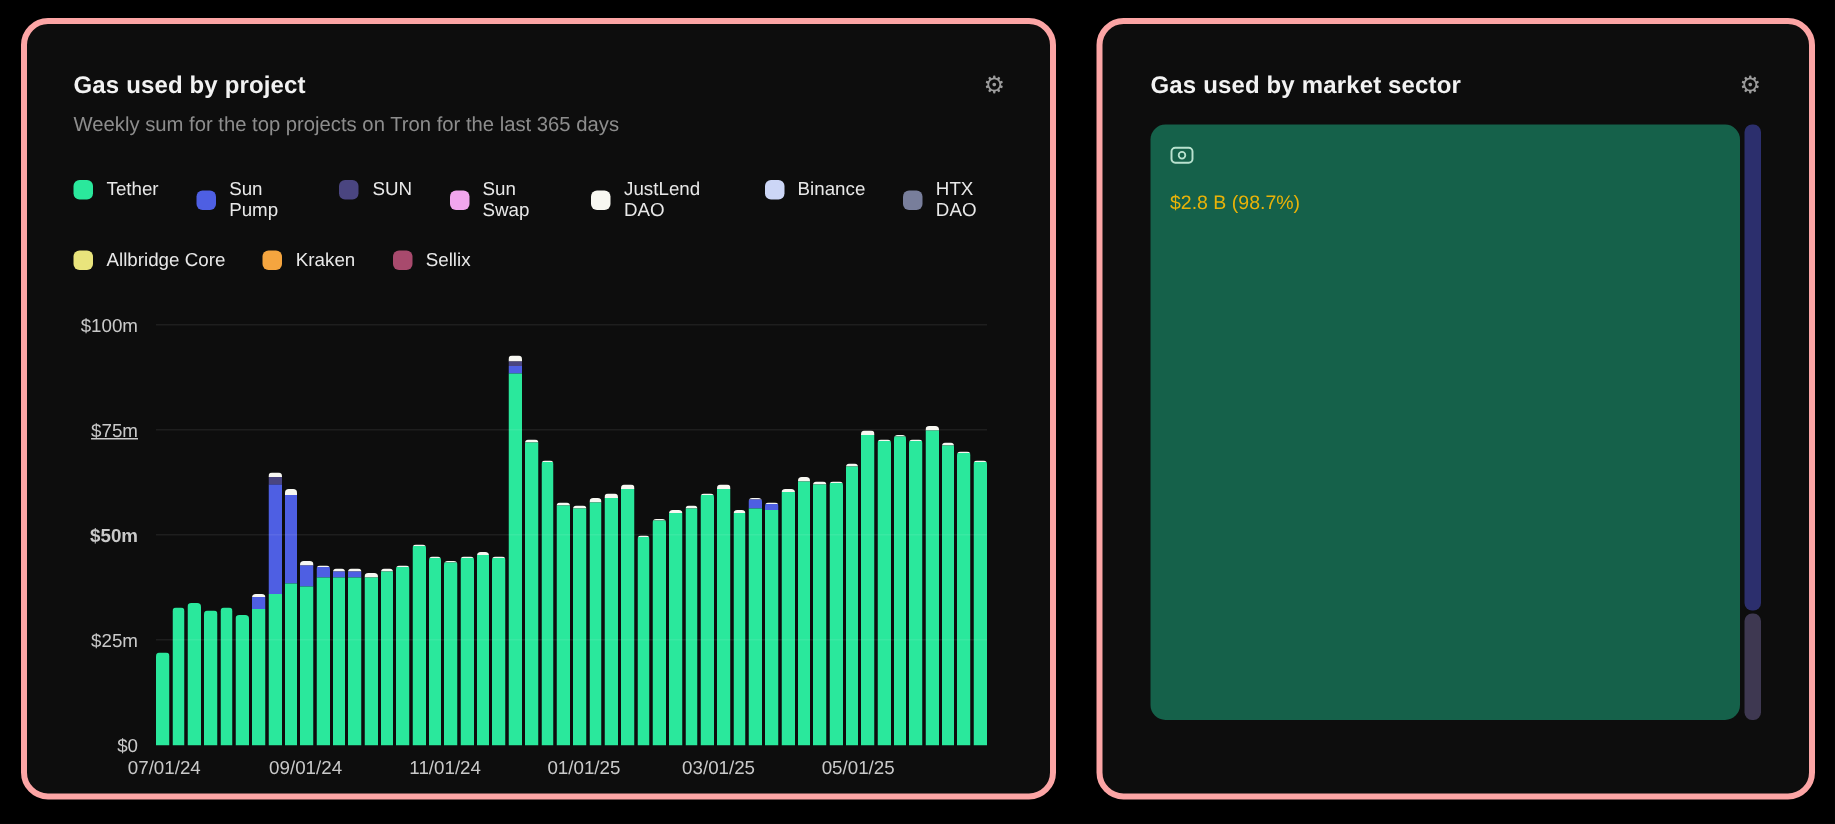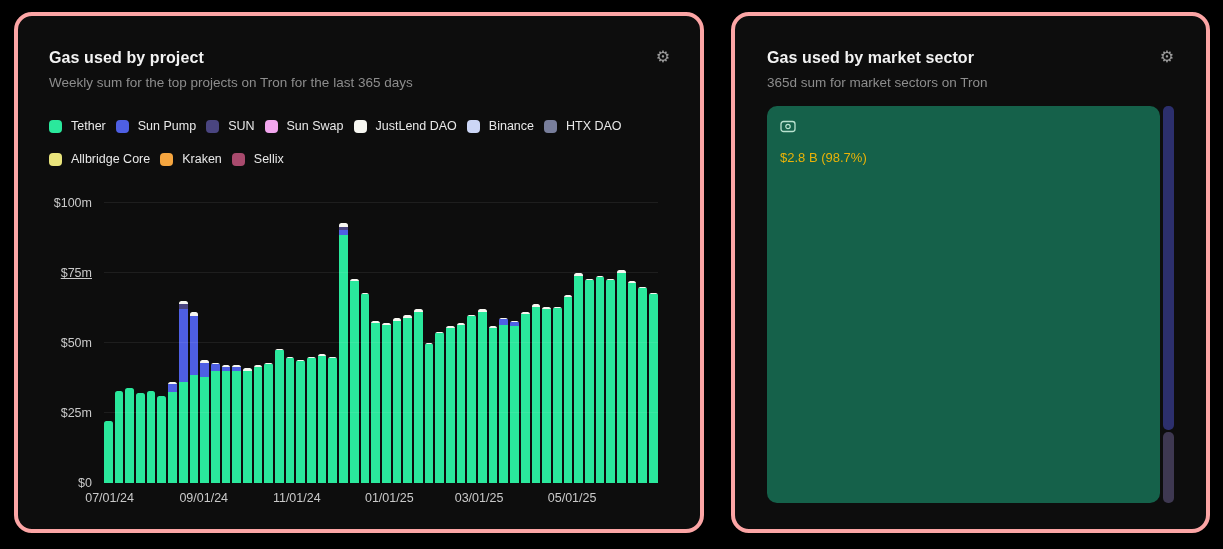--- a/index.html
+++ b/index.html
@@ -10,21 +10,21 @@
   #right-card { left:731px; top:12px; width:479px; height:521px; padding:33px 32px 33px 32px; }
 
   .card-header { display:flex; justify-content:space-between; align-items:flex-start; }
   .card-title { font-size:16px; font-weight:700; color:#f2f2f2; letter-spacing:.1px; }
   .card-sub { margin-top:8px; font-size:13.5px; color:#8d8d8d; }
   .gear { color:#9c9c9c; font-size:16px; line-height:16px; cursor:pointer;
     font-family:"DejaVu Sans", sans-serif; }
 
   
   .legend { margin-top:29px; }
-  .legend-row { display:flex; gap:10px; align-items:flex-start; }
+  .legend-row { display:flex; gap:25px; align-items:flex-start; }
   .legend-row + .legend-row { margin-top:19px; }
   .legend-item { display:flex; align-items:center; gap:9px; cursor:pointer; }
   .swatch { width:13px; height:13px; border-radius:4px; flex:0 0 auto; }
   .legend-label { font-size:12.5px; color:#e8e8e8; }
 
   
   .chart { margin-top:37px; display:grid; grid-template-columns:55px 1fr; padding-right:12px; }
   .yaxis { position:relative; height:280px; }
   .ylabel { position:absolute; right:12px; transform:translateY(50%);
     font-size:12.5px; color:#c9c9c9; white-space:nowrap; }
@@ -106,21 +106,21 @@
           <span class="swatch" style="background: rgb(168, 74, 109);"></span>
           <span class="legend-label">Sellix</span>
         </div>
       </div>
   </div>
 
   <div class="chart">
     <div class="yaxis" id="yaxis">
         <div class="ylabel" style="bottom: 100%;">$100m</div>
         <div class="ylabel" style="bottom: 75%; text-decoration: underline;">$75m</div>
-        <div class="ylabel" style="bottom: 50%;">$50m</div>
+        <div class="ylabel" style="bottom: 50%; font-weight: bold;">$50m</div>
         <div class="ylabel" style="bottom: 25%;">$25m</div>
         <div class="ylabel" style="bottom: 0%;">$0</div>
       </div>
     <div class="plot" id="plot">
       <div class="bars" id="bars">
           <div class="bar">
             <div class="seg" style="height: 61.6px; background: rgb(42, 232, 156);"></div>
           </div>
           <div class="bar">
             <div class="seg" style="height: 92.4px; background: rgb(42, 232, 156);"></div>
@@ -348,21 +348,20 @@
         <div class="xlabel" style="left: 67.7%;">03/01/25</div>
         <div class="xlabel" style="left: 84.5%;">05/01/25</div>
       </div>
   </div>
 </div>
 
 <div class="card" id="right-card">
   <div class="card-header">
     <div>
       <div class="card-title">Gas used by market sector</div>
-      <div class="card-sub">365d sum for market sectors on Tron</div>
     </div>
     <div class="gear">⚙</div>
   </div>
 
   <div class="treemap">
     <div class="sector-main" style="background: rgb(21, 97, 74);">
       <svg class="coin-icon" width="16" height="13" viewBox="0 0 16 13">
         <rect x="1" y="1.5" width="14" height="10" rx="2.5" fill="none" stroke="#b9e2cf" stroke-width="1.3"></rect>
         <circle cx="8" cy="6.5" r="2.2" fill="none" stroke="#b9e2cf" stroke-width="1.2"></circle>
       </svg>

